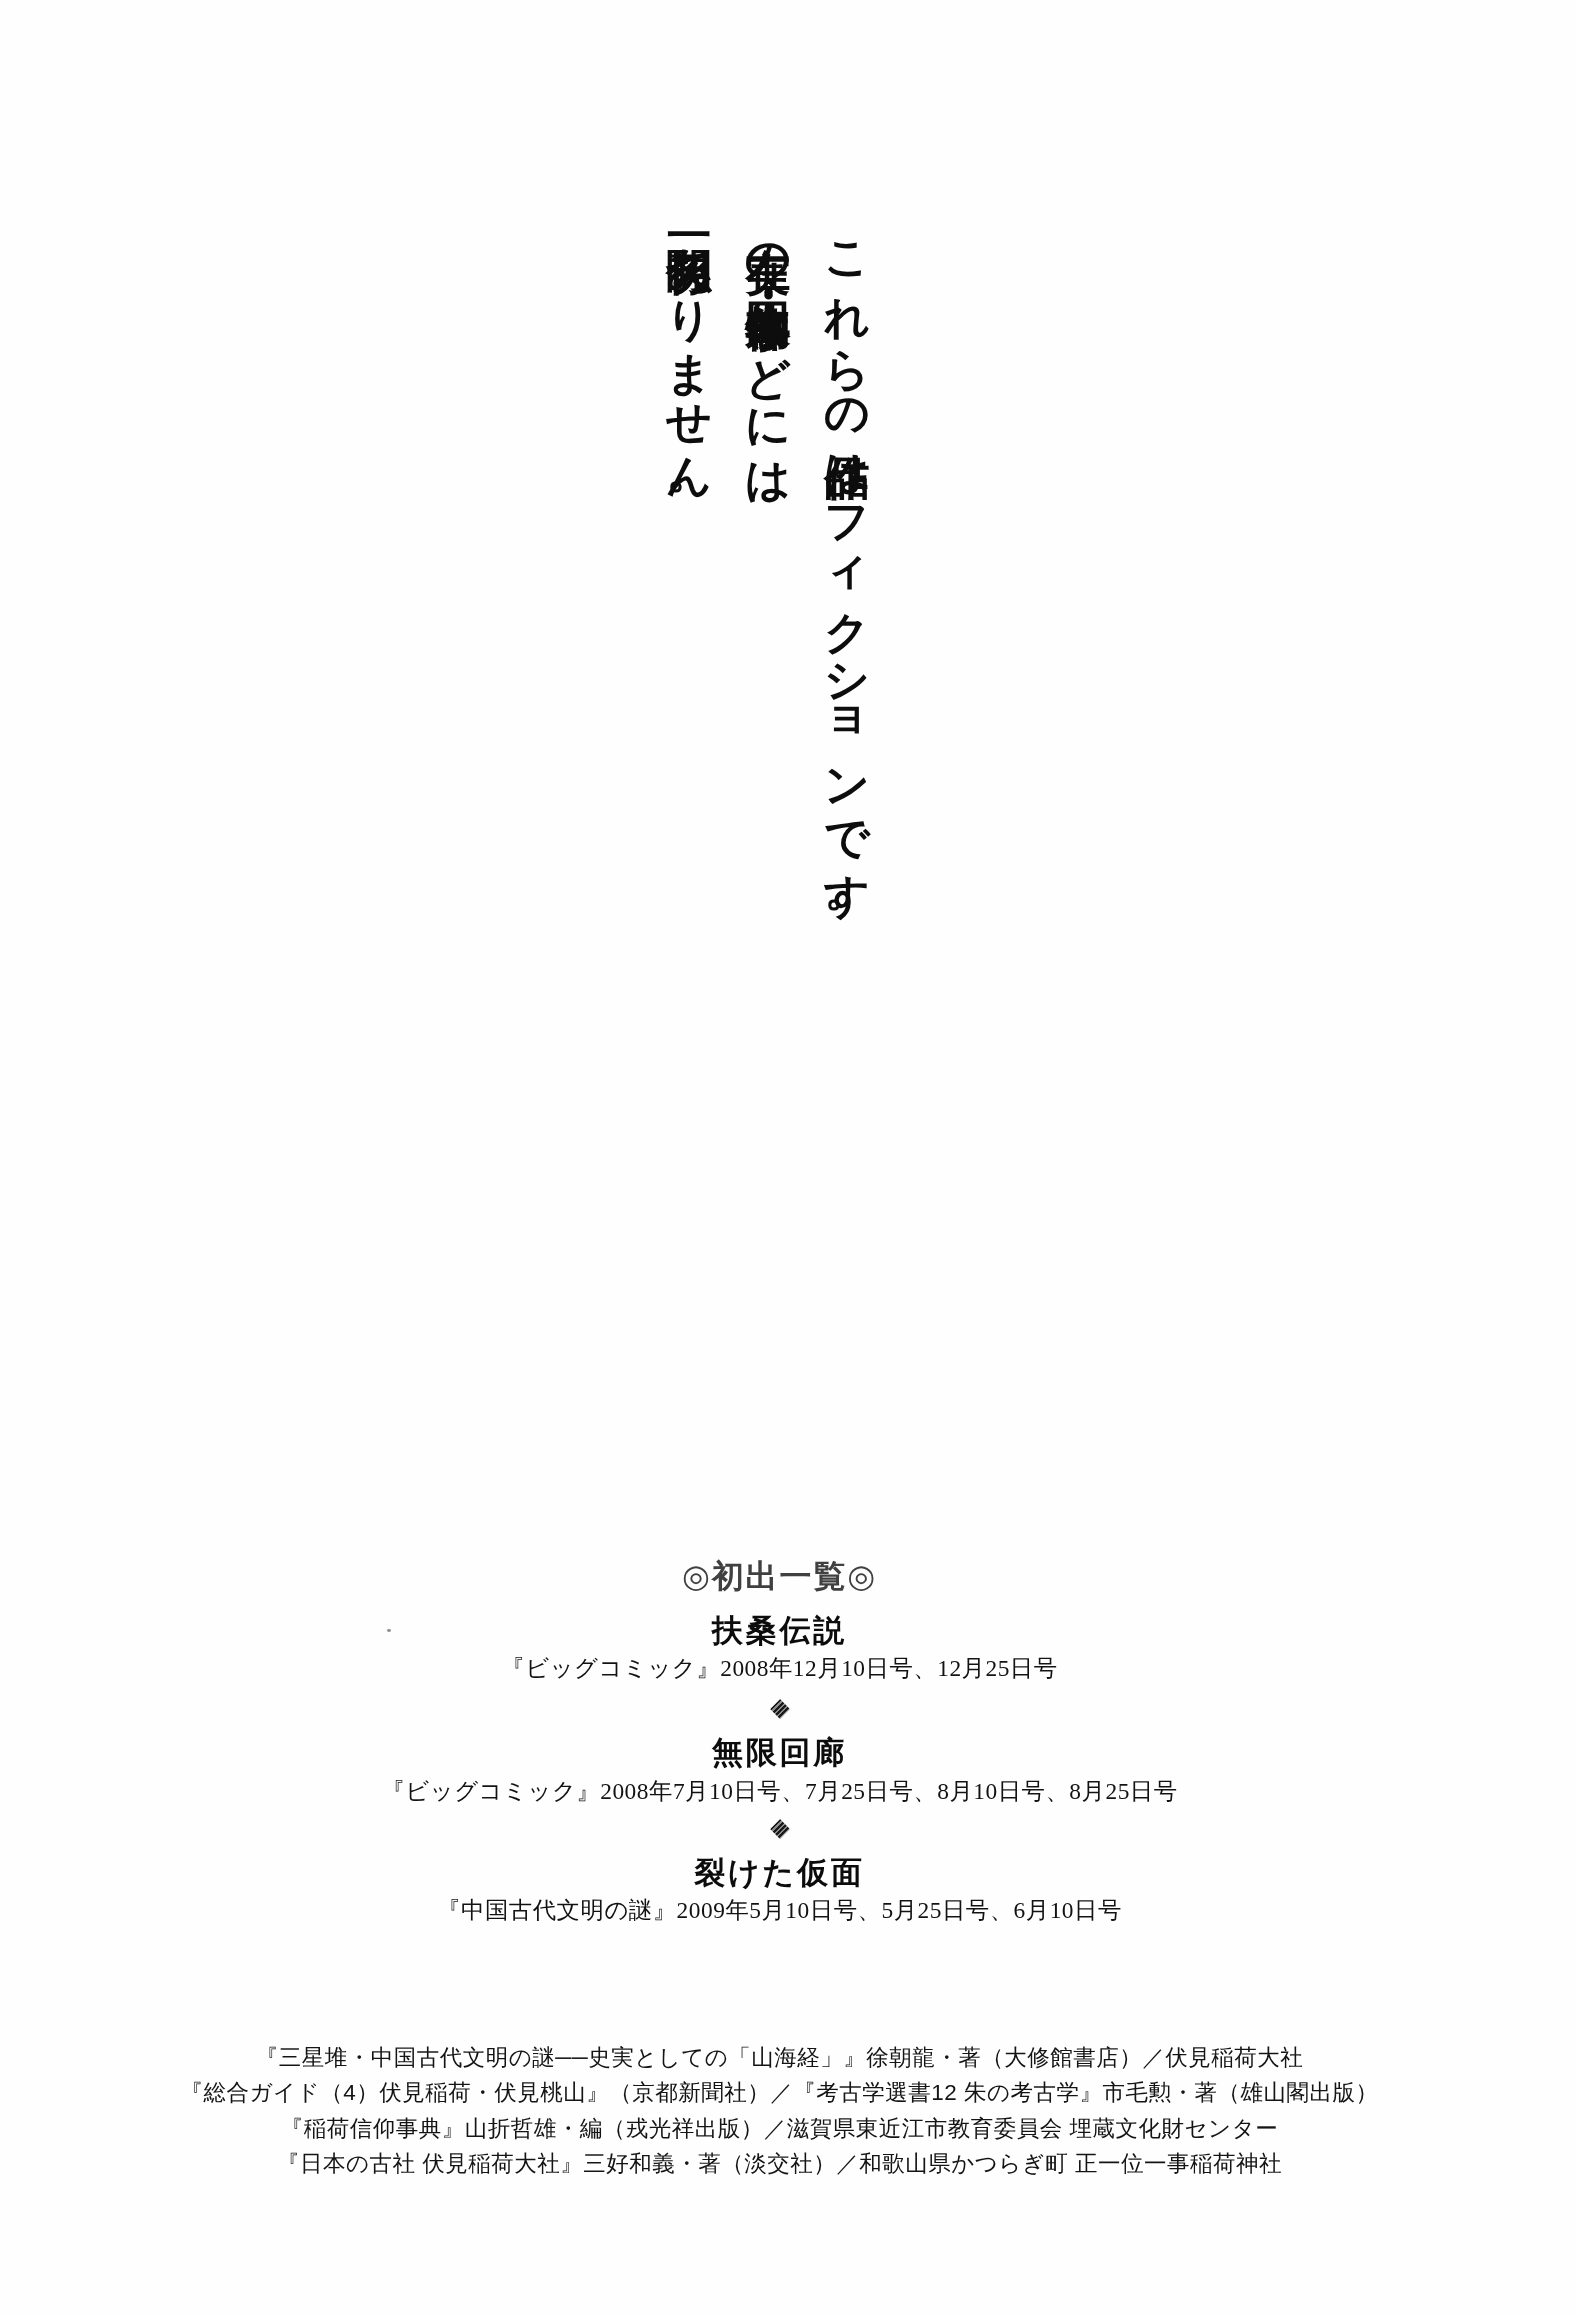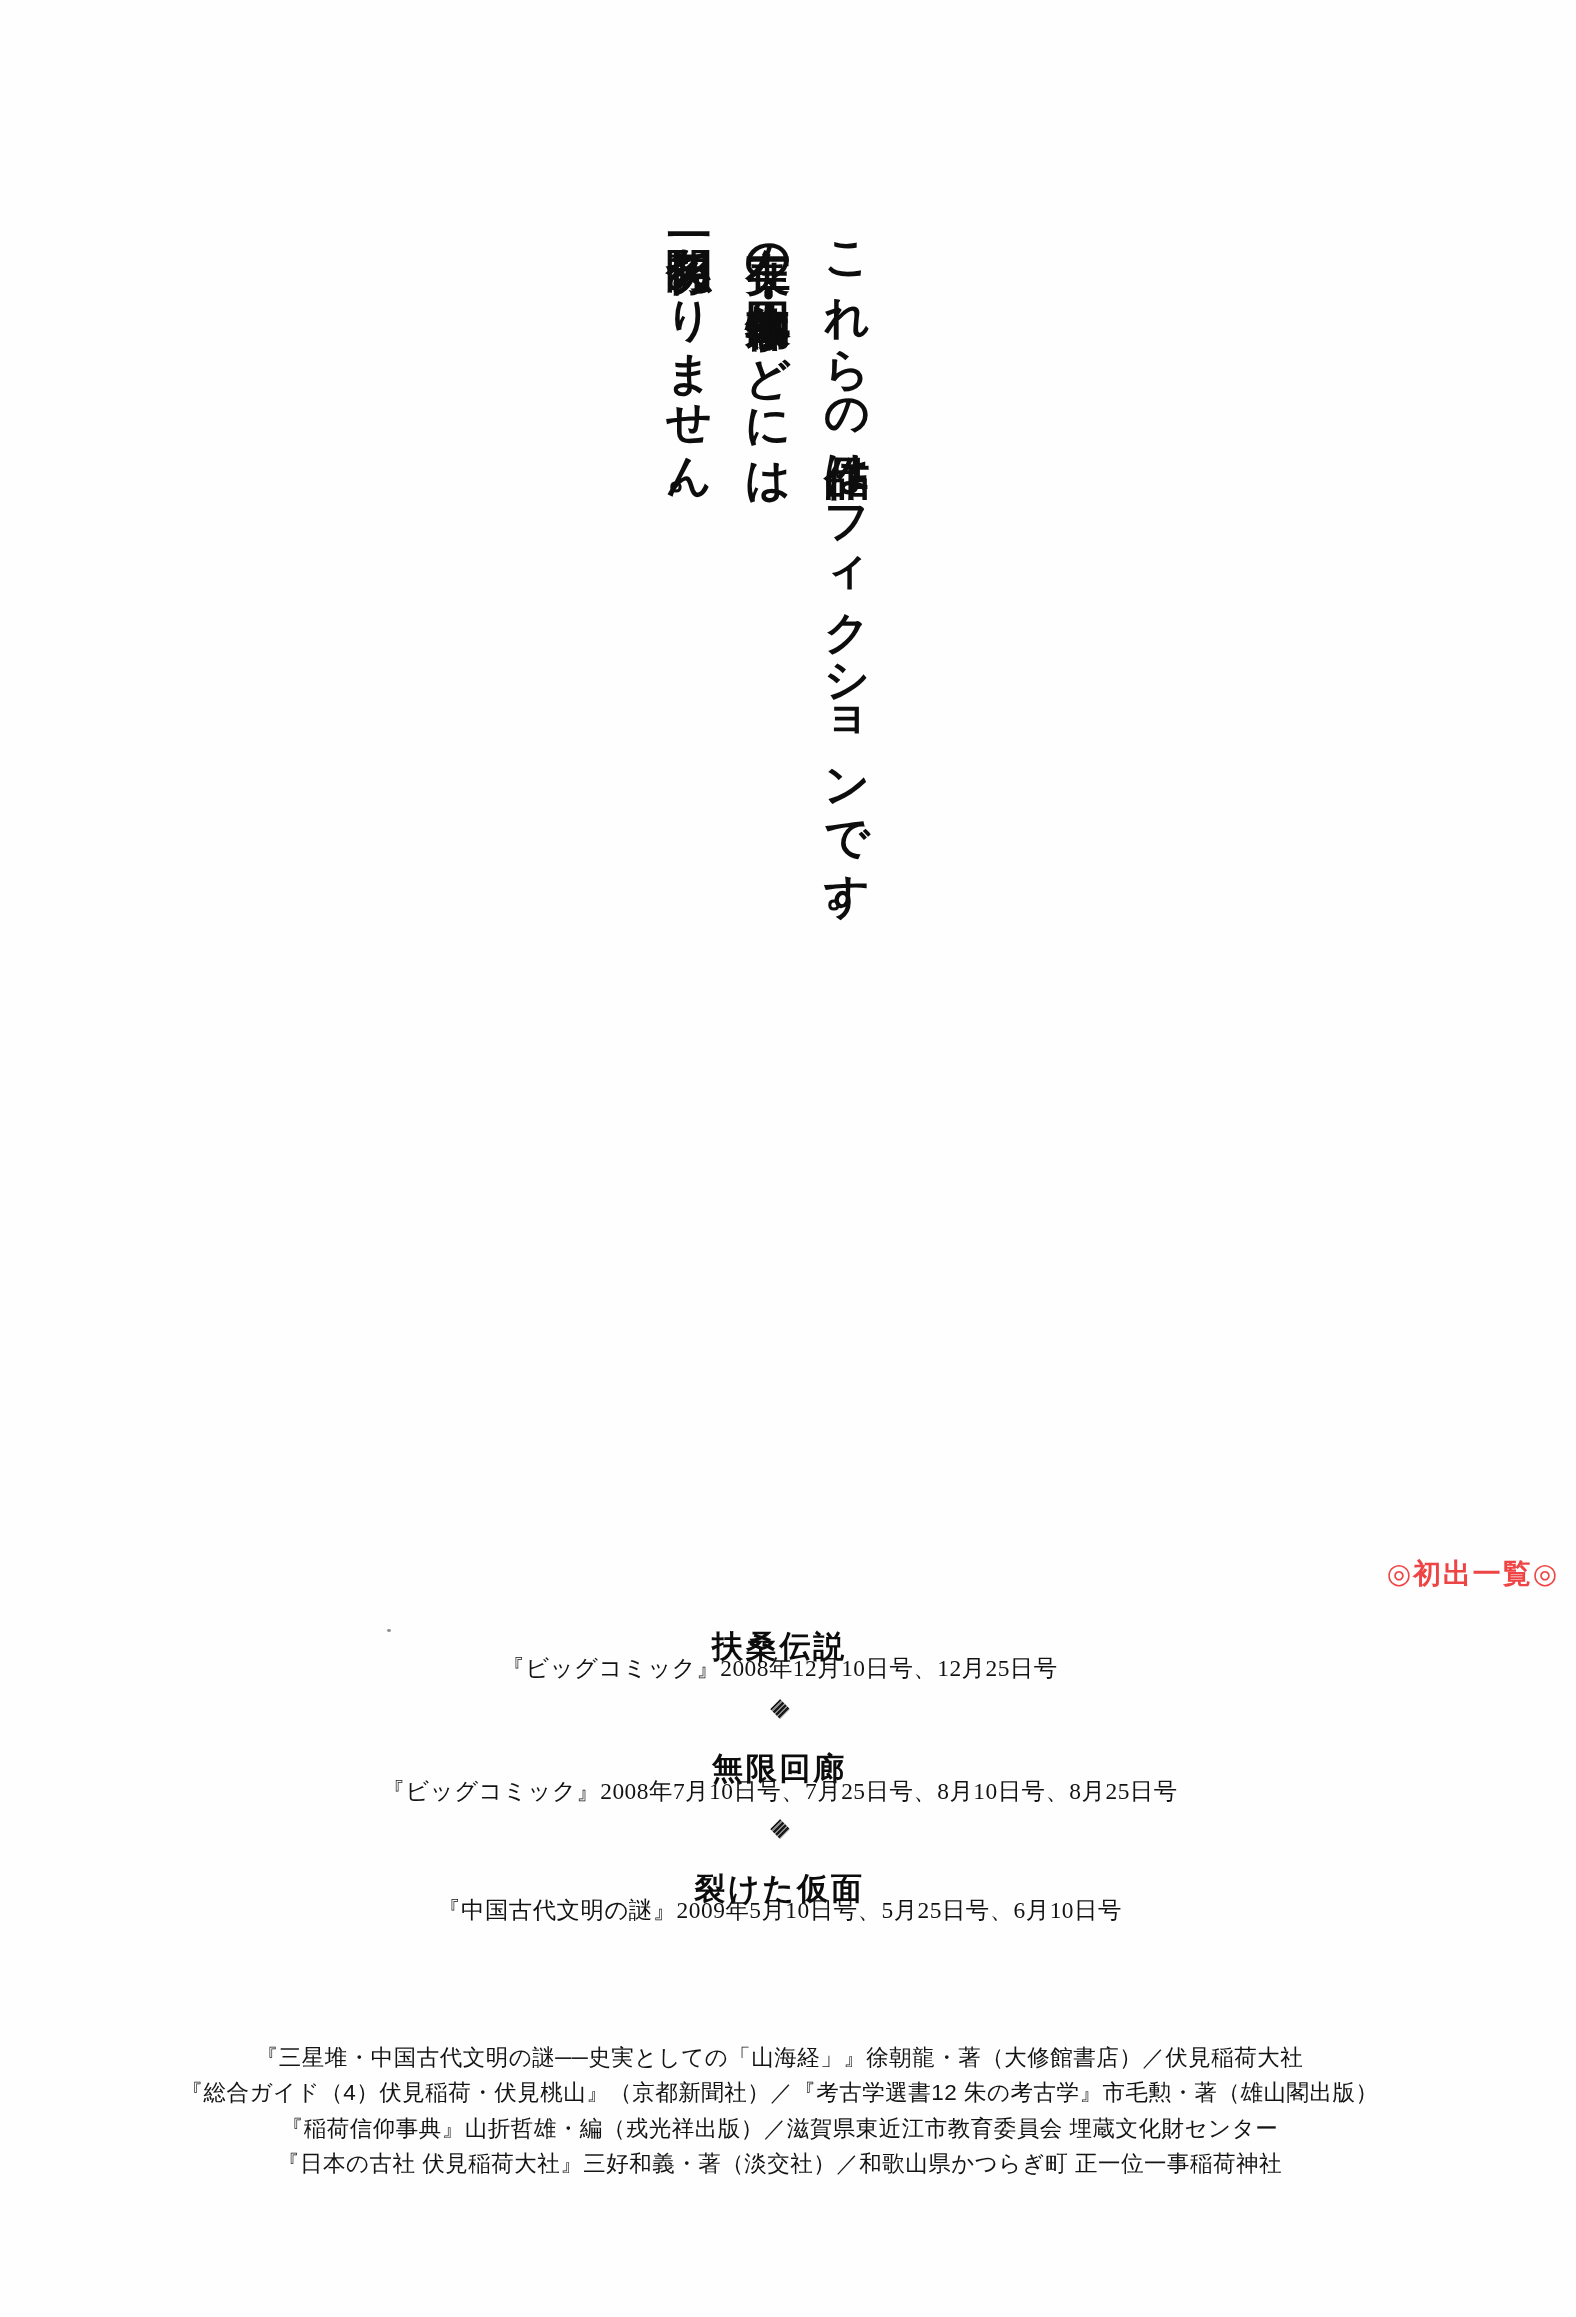--- a/index.html
+++ b/index.html
@@ -47,33 +47,31 @@
   
   .center-line {
     position: absolute;
     left: 0;
     width: 1559px;
     text-align: center;
     white-space: nowrap;
   }
   .section-header {
     font-family: "Liberation Sans", "DejaVu Sans", sans-serif;
-    font-size: 28px;
+    font-size: 32px;
     font-weight: bold;
     letter-spacing: 1.9px;
-    color: #ef4444;
-    text-align: right;
+    color: #404040;
   }
   .work-title {
     font-family: "Liberation Sans", "DejaVu Sans", sans-serif;
     font-size: 31px;
     font-weight: bold;
     letter-spacing: 2.8px;
     color: #0c0c0c;
-    margin-top: 16px;
   }
   .dates-line {
     font-family: Liberation Serif, serif;
     font-size: 23.4px;
     font-weight: 500;
     letter-spacing: 0.5px;
     color: #121212;
   }
   .ref-line {
     font-family: Liberation Sans, sans-serif;

